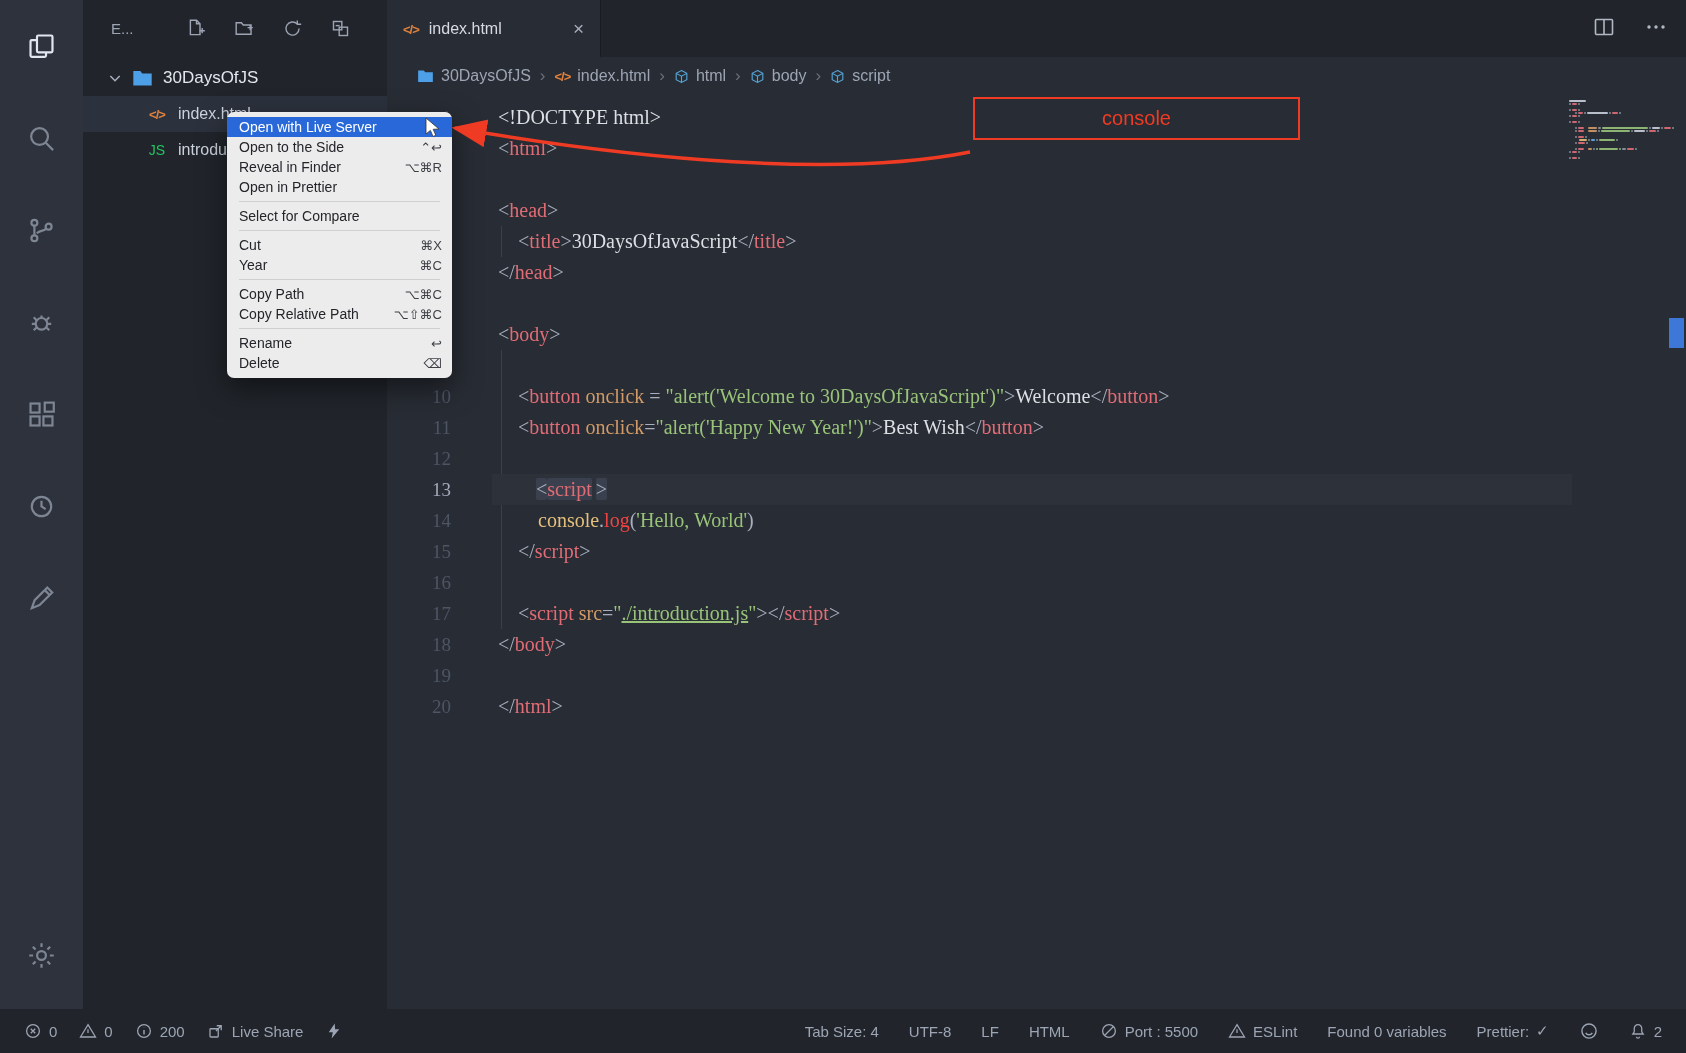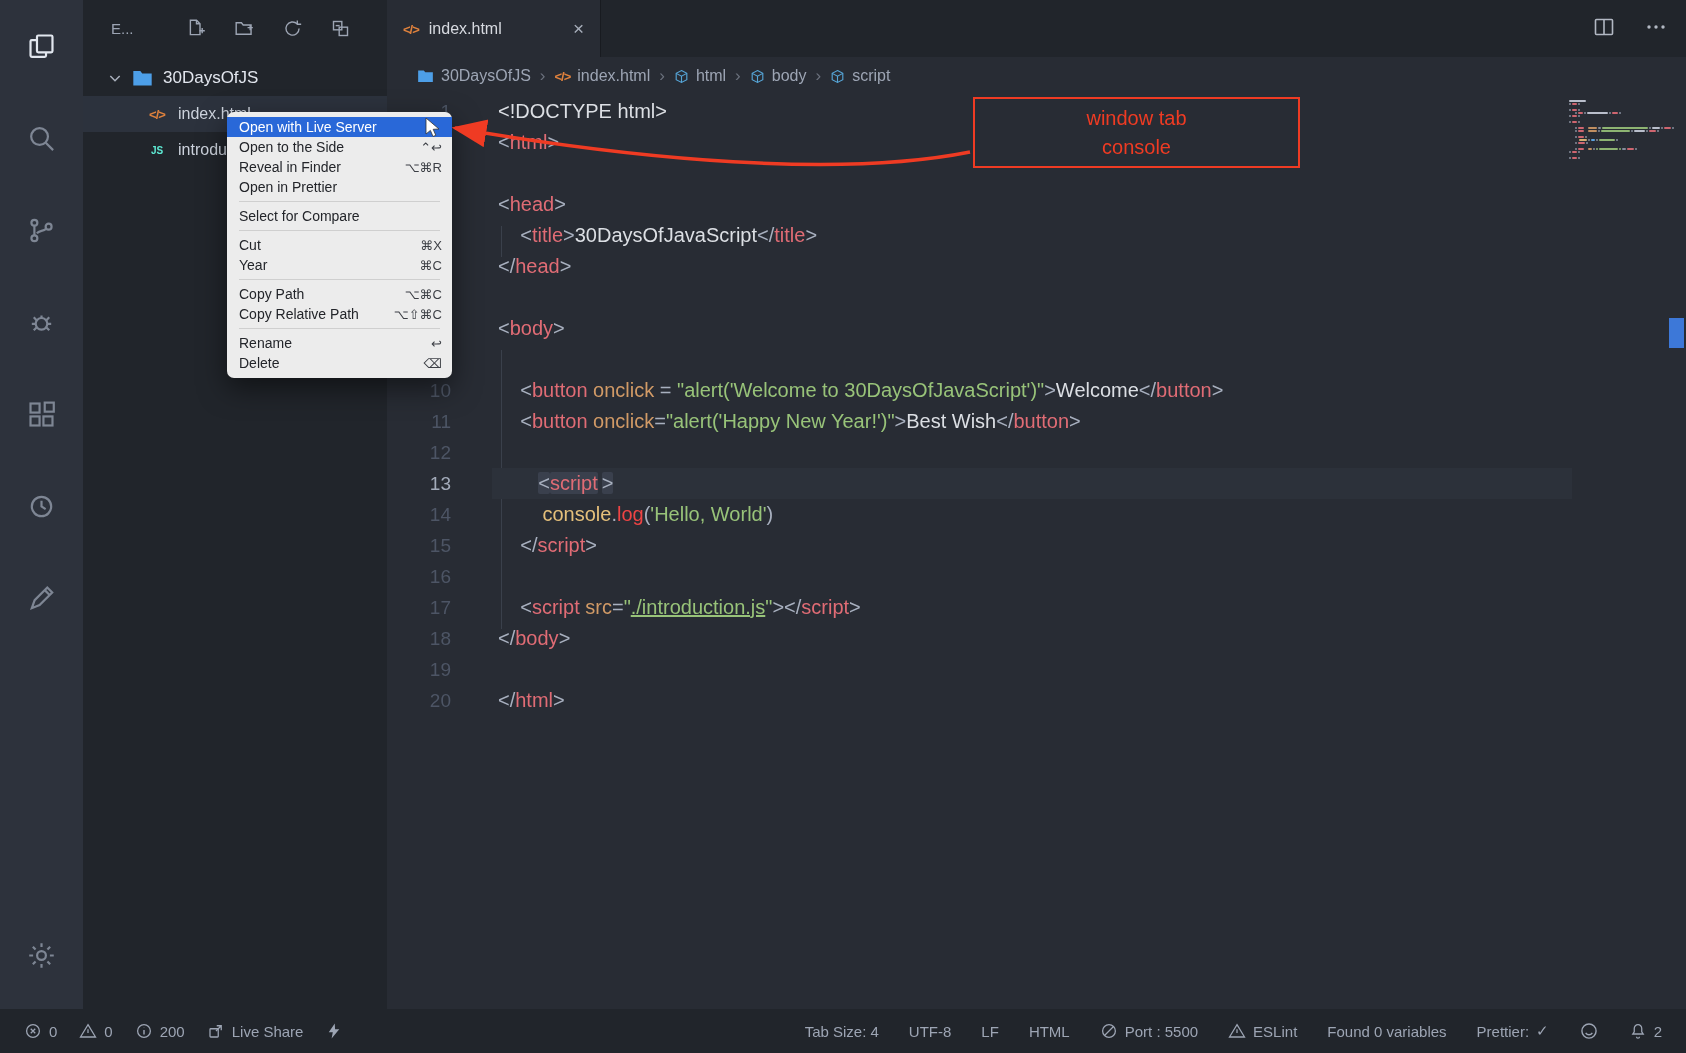--- a/index.html
+++ b/index.html
@@ -23,39 +23,39 @@
   .sh-icon{width:21px;height:21px;margin-left:27px;color:#9da5b4;cursor:pointer;}
   .sh-icon svg{width:21px;height:21px;}
   .tree{padding-top:3px;}
   .tree-row{height:36px;display:flex;align-items:center;font-size:16px;color:#ccd2dc;cursor:pointer;white-space:nowrap;}
   .tree-row.folder{padding-left:24px;font-size:17px;color:#e2e6ee;}
   .tree-row.file{padding-left:62px;}
   .tree-row.selected{background:#2c323d;}
   .chevron{width:16px;height:16px;margin-right:7px;color:#aab1bd;}
   .tree-ico{width:24px;margin-right:9px;display:flex;justify-content:center;flex:none;}
   .code-glyph{color:#e0823d;font-weight:bold;font-size:13px;letter-spacing:-1px;}
-  .js-glyph{color:#5eead4;font-weight:bold;font-size:10px;}
+  .js-glyph{color:#22c55e;font-weight:normal;font-size:14px;}
 
   
   .main{position:absolute;left:387px;top:0;right:0;height:1009px;background:#282c34;}
   .tabbar{position:absolute;left:0;top:0;right:0;height:57px;background:#21252b;display:flex;}
   .tab{width:214px;height:57px;background:#282c34;display:flex;align-items:center;
     padding:0 16px;gap:10px;font-size:16px;color:#d7dae0;border-right:1px solid #181b20;cursor:pointer;}
   .tab-close{margin-left:auto;color:#a7aeba;font-size:19px;line-height:1;cursor:pointer;}
   .tab-actions{position:absolute;right:18px;top:0;height:57px;display:flex;align-items:center;gap:28px;color:#b2b8c3;}
   .tab-actions svg{width:24px;height:24px;cursor:pointer;}
   .breadcrumbs{position:absolute;left:0;top:57px;right:0;height:38px;display:flex;align-items:center;
     padding-left:30px;font-size:16px;color:#9da5b4;background:#282c34;}
   .bc-item{display:flex;align-items:center;gap:7px;cursor:pointer;white-space:nowrap;}
   .bc-sep{color:#6b717d;margin:0 9px;font-size:17px;}
   .bc-ico{display:flex;}
 
   
   .editor{position:absolute;left:0;top:95px;right:0;bottom:0;}
-  .code{position:absolute;left:0;top:1px;width:1185px;font-family:Liberation Sans, sans-serif;
+  .code{position:absolute;left:0;top:7px;width:1185px;font-family:Liberation Serif, serif;
     font-size:20px;line-height:31px;white-space:pre;z-index:1;}
   .code-line{display:flex;height:31px;}
   .code-line.current{background:linear-gradient(to right,transparent 105px,#2c313a 105px);gap:18px;}
   .ln{width:64px;text-align:right;color:#4d5565;flex:none;font-size:19px;}
   .code-line.current .ln{color:#a3abba;}
   .lc{padding-left:47px;}
   .tk-pu{color:#a8b0bf}.tk-tag{color:#e06c75}.tk-attr{color:#d19a66}.tk-str{color:#98c379}
   .tk-txt{color:#dcdfe4}.tk-ws{color:#dcdfe4}.tk-obj{color:#e5c07b}.tk-fn{color:#ef4444}
   .tk-lnk{color:#98c379;text-decoration:underline;}
   .sel{background:#3a404d;border-radius:2px;}
@@ -552,21 +552,20 @@
         <span class="cm-label">Rename</span>
         <span class="cm-short">↩</span>
       </div>
       <div class="cm-item">
         <span class="cm-label">Delete</span>
         <span class="cm-short">⌫</span>
       </div>
     </div>
 
   <div class="annotation">
-    <div>window tab</div>
     <div>console</div>
   </div>
 
   <svg class="arrow-overlay">
     <defs>
       <marker id="ah" markerWidth="12" markerHeight="10" refX="9" refY="4" orient="auto">
         <path d="M0 0L10 4L0 8z" fill="#ef3b23"></path>
       </marker>
     </defs>
     <path d="M 970 152 C 840 178, 640 160, 455 128" stroke="#ef3b23" stroke-width="3.5" fill="none" marker-end="url(#ah)"></path>

